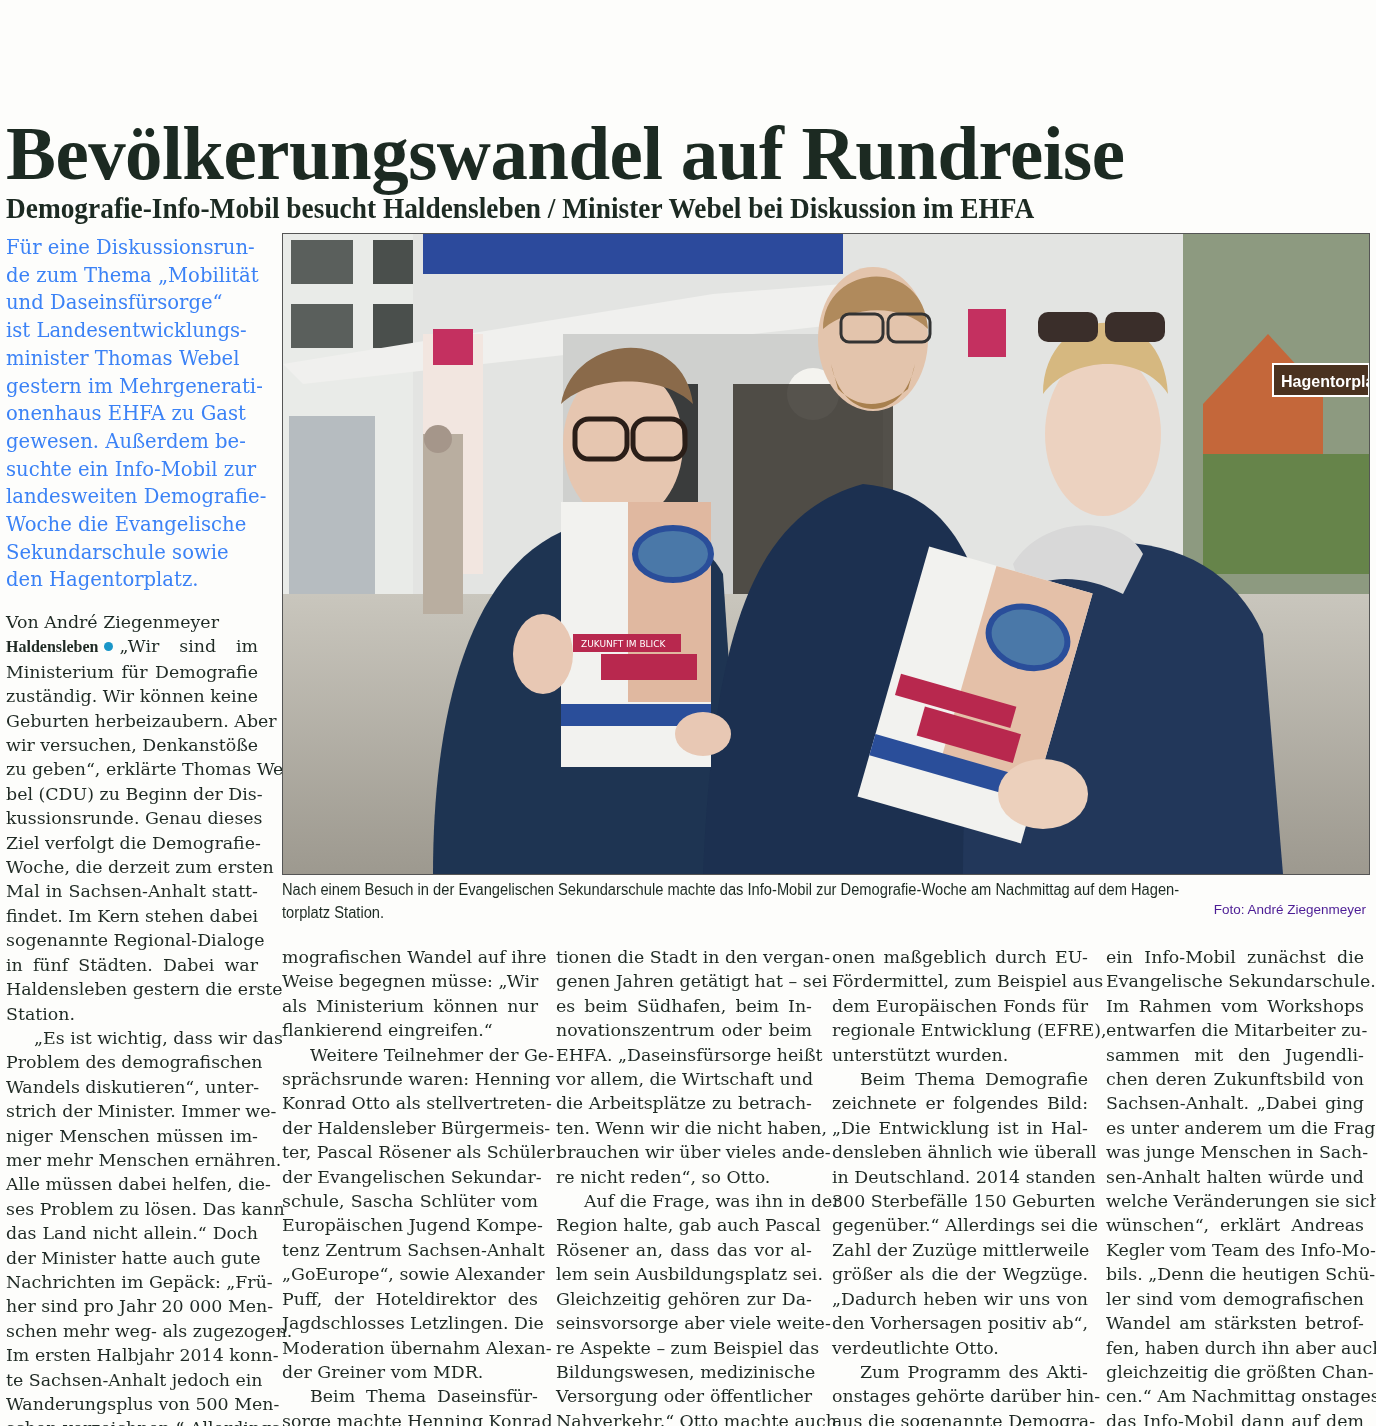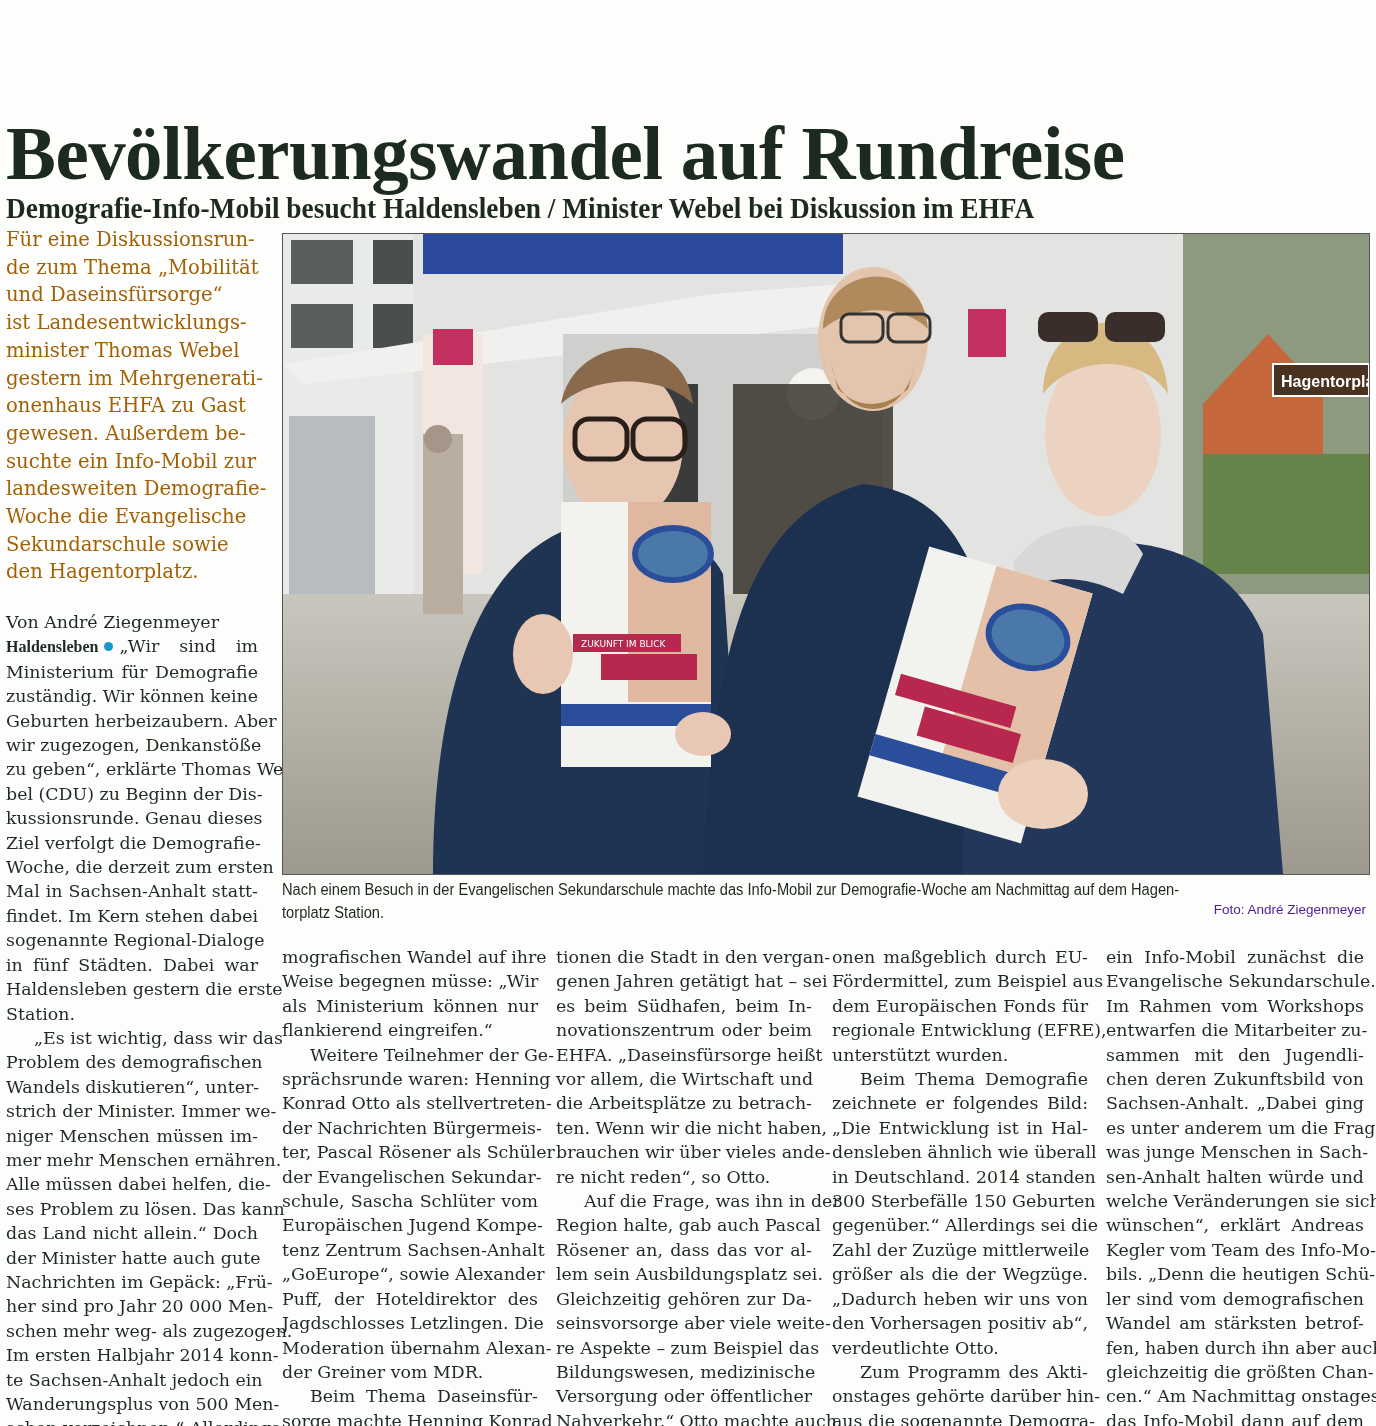--- a/index.html
+++ b/index.html
@@ -23,23 +23,23 @@
     white-space: nowrap; transform: scaleX(0.96); transform-origin: left;
   }
   .col {
     position: absolute; font-size: 17.4px; line-height: 24.4px;
     color: #1f2a24; text-align: justify; hyphens: manual;
     font-family: "DejaVu Serif", serif;
   }
   .line { display: block; white-space: nowrap; text-align-last: justify; }
   .line.last { text-align-last: left; }
   .lead {
-    position: absolute; left: 6px; top: 226px; width: 250px;
+    position: absolute; left: 6px; top: 234px; width: 250px;
     font-family: "DejaVu Serif", serif; font-size: 19.6px; line-height: 27.7px;
-    color: #a16207;
+    color: #3b82f6;
   }
   .lead .line { text-align-last: left; }
   .byline { font-family: "DejaVu Serif", serif; }
   .dateline { font-family: Liberation Serif, serif; font-weight: bold; font-size: 16px; }
   .dot { display: inline-block; width: 9px; height: 9px; border-radius: 50%; background: #1a96c8; margin: 0 6px 2px 6px; vertical-align: middle; }
   .photo {
     position: absolute; left: 282px; top: 233px; width: 1086px; height: 640px;
     overflow: hidden; border: 1px solid #555;
     background: linear-gradient(180deg, #c8ced2 0%, #e2e4e2 30%, #d6d4cc 60%, #b8b4aa 100%);
   }
@@ -77,21 +77,21 @@
 
 <div class="col" id="col0" style="left:6px; top:610px; width:252px;">
   <span class="line last byline">Von André Ziegenmeyer</span>
   <span class="line" id="col0-first">
     <span class="dateline">Haldensleben</span><span class="dot"></span><span>„Wir sind im</span>
   </span>
   <div id="col0-body">
       <span class="line">Ministerium für Demografie</span>
       <span class="line">zuständig. Wir können keine</span>
       <span class="line">Geburten herbeizaubern. Aber</span>
-      <span class="line">wir zugezogen, Denkanstöße</span>
+      <span class="line">wir versuchen, Denkanstöße</span>
       <span class="line">zu geben“, erklärte Thomas We-</span>
       <span class="line">bel (CDU) zu Beginn der Dis-</span>
       <span class="line">kussionsrunde. Genau dieses</span>
       <span class="line">Ziel verfolgt die Demografie-</span>
       <span class="line">Woche, die derzeit zum ersten</span>
       <span class="line">Mal in Sachsen-Anhalt statt-</span>
       <span class="line">findet. Im Kern stehen dabei</span>
       <span class="line">sogenannte Regional-Dialoge</span>
       <span class="line">in fünf Städten. Dabei war</span>
       <span class="line">Haldensleben gestern die erste</span>
@@ -207,21 +207,21 @@
 <div class="credit">Foto: André Ziegenmeyer</div>
 
 <div class="col" id="col1" style="left:282px; top:945px; width:256px;">
     <span class="line">mografischen Wandel auf ihre</span>
     <span class="line">Weise begegnen müsse: „Wir</span>
     <span class="line">als Ministerium können nur</span>
     <span class="line last">flankierend eingreifen.“</span>
     <span class="line" style="padding-left: 28px;">Weitere Teilnehmer der Ge-</span>
     <span class="line">sprächsrunde waren: Henning</span>
     <span class="line">Konrad Otto als stellvertreten-</span>
-    <span class="line">der Nachrichten Bürgermeis-</span>
+    <span class="line">der Haldensleber Bürgermeis-</span>
     <span class="line">ter, Pascal Rösener als Schüler</span>
     <span class="line">der Evangelischen Sekundar-</span>
     <span class="line">schule, Sascha Schlüter vom</span>
     <span class="line">Europäischen Jugend Kompe-</span>
     <span class="line">tenz Zentrum Sachsen-Anhalt</span>
     <span class="line">„GoEurope“, sowie Alexander</span>
     <span class="line">Puff, der Hoteldirektor des</span>
     <span class="line">Jagdschlosses Letzlingen. Die</span>
     <span class="line">Moderation übernahm Alexan-</span>
     <span class="line last">der Greiner vom MDR.</span>

